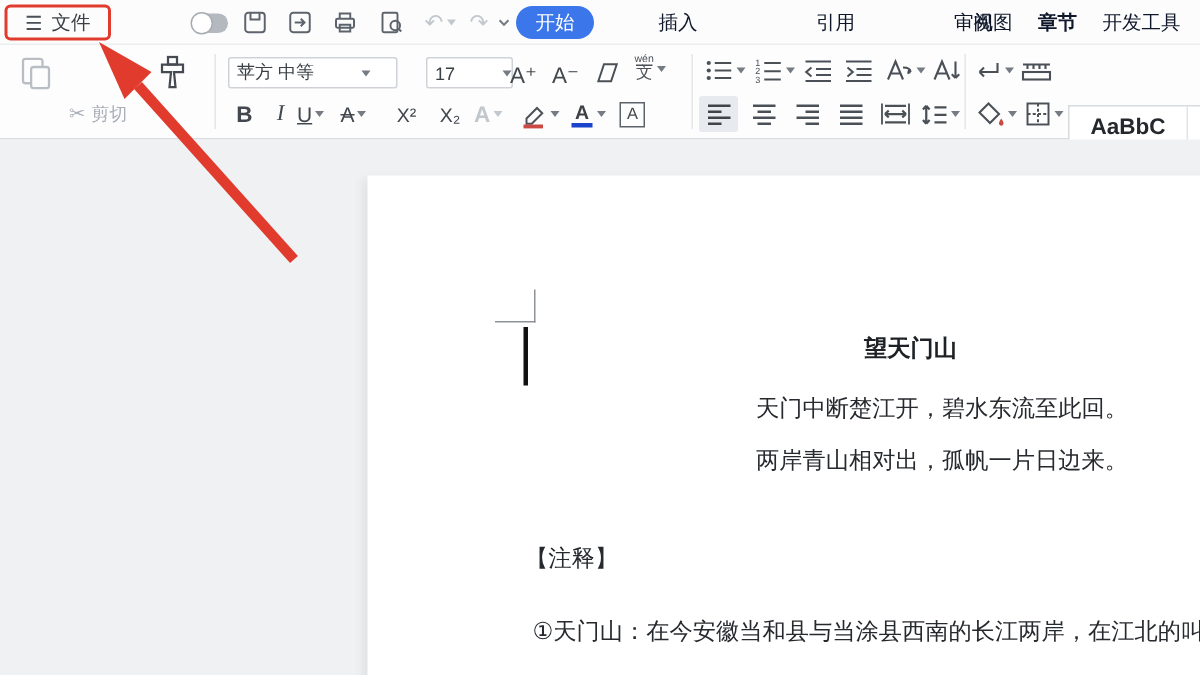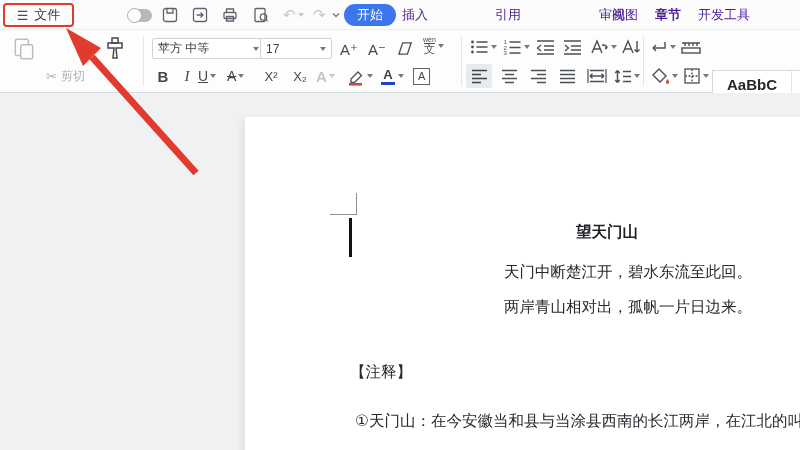--- a/index.html
+++ b/index.html
@@ -17,32 +17,32 @@
     display:flex;align-items:center;justify-content:center;gap:6px;color:#3c4045;font-size:13px;background:#fcfcfd;cursor:pointer;}
   .hamburger{font-size:13px;color:#4a5056;line-height:1;}
   .autosave-label{left:78px;top:0;height:30px;display:flex;align-items:center;font-size:12px;color:#4c5157;}
   .toggle{left:128px;top:9px;width:24px;height:13px;background:#b4b9c0;border-radius:7px;cursor:pointer;}
   .toggle .knob{position:absolute;left:-1px;top:-1px;width:15px;height:15px;border-radius:50%;background:#fff;border:1px solid #a7acb3;}
   .qat{top:0;height:30px;display:flex;align-items:center;color:#5d636c;}
   .qat svg{display:block;}
   .undo-glyph,.redo-glyph{font-size:15px;line-height:1;color:#c3c8ce;font-family:"DejaVu Sans",sans-serif;}
   .caret{width:0;height:0;border-left:3.5px solid transparent;border-right:3.5px solid transparent;border-top:4px solid #757b82;display:inline-block;}
   .caret.dim{border-top-color:#c3c8ce;}
-  .tab{top:0;height:30px;display:flex;align-items:center;font-size:13px;color:#4c1d95;cursor:pointer;}
+  .tab{top:0;height:30px;display:flex;align-items:center;font-size:13px;color:#0f172a;cursor:pointer;margin-left:37px;}
   .tab-active{top:4px;height:22px;padding:0 13px;border-radius:11px;background:var(--accent);color:#fff;display:flex;align-items:center;font-size:13px;cursor:pointer;}
 
   
   .ribbon{left:0;top:30px;width:800px;height:63px;background:#fdfdfe;border-bottom:1px solid #d9dcdf;}
   .rsep{top:6px;width:1px;height:50px;background:#e4e6e9;}
   .rbtn{display:flex;align-items:center;justify-content:center;color:#4a5056;cursor:pointer;border-radius:2px;}
   .rbtn svg{display:block;}
   .lbl{font-size:12px;color:#3c4045;}
   .lbl.dim,.dim-txt{color:#a9afb6;}
   .combo{top:8px;height:21px;border:1px solid #cfd3d7;border-radius:2px;background:#fff;display:flex;align-items:center;
-    padding:0 5px;font-size:12px;color:#3b4045;justify-content:space-between;cursor:pointer;gap:32px;}
+    padding:0 5px;font-size:12px;color:#3b4045;cursor:pointer;gap:32px;}
   .glyph-btn{font-size:14px;color:#43484e;display:flex;align-items:flex-end;justify-content:center;cursor:pointer;}
   .active-btn{background:#e7eaee;border-radius:2px;}
   .gallery{left:712px;top:40px;width:120px;height:47px;background:#fff;border:1px solid #d8dbde;display:flex;overflow:hidden;}
   .gal-item{width:78px;display:flex;flex-direction:column;align-items:center;justify-content:center;cursor:pointer;flex:none;}
   .gal-prev{font-size:15px;font-weight:bold;color:#24282d;line-height:1.2;}
   .gal-name{font-size:11px;color:#5a6066;margin-top:2px;}
   .gal-div{width:1px;background:#e2e5e8;flex:none;}
 
   
   .docarea{left:0;top:93px;width:800px;height:357px;background:#eff1f3;}
@@ -107,21 +107,21 @@
         <path d="M3 4.5l3 3 3-3"></path>
       </svg>
     </div>
 
     <div class="abs tab-active" style="left:344px;">
         <span>开始</span>
       </div>
     <div class="abs tab" style="left:402px;">
         <span>插入</span>
       </div>
-    <div class="abs tab" style="left:495px;">
+    <div class="abs tab" style="left:507px;">
         <span>引用</span>
       </div>
     <div class="abs tab" style="left:599px;">
         <span>审阅</span>
       </div>
     <div class="abs tab" style="left:612px;">
         <span>视图</span>
       </div>
     <div class="abs tab" style="left:655px;font-weight:bold;">
         <span>章节</span>
@@ -161,21 +161,21 @@
       </svg>
     </div>
     <div class="abs lbl" style="left:92px;top:63px;width:46px;text-align:center;">格式刷</div>
 
     <div class="abs rsep" style="left:143px;"></div>
 
     <div class="abs combo" style="left:152px;width:113px;">
       <span>苹方 中等</span>
       <span class="caret"></span>
     </div>
-    <div class="abs combo" style="left:260px;width:72px;">
+    <div class="abs combo" style="left:284px;width:58px;">
       <span>17</span>
       <span class="caret"></span>
     </div>
     <div class="abs glyph-btn" style="left:337px;top:8px;width:24px;height:21px;font-size:15px;">
         <span>A⁺</span>
       </div>
     <div class="abs glyph-btn" style="left:365px;top:8px;width:24px;height:21px;font-size:15px;">
         <span>A⁻</span>
       </div>
     <div class="abs rbtn" style="left:393px;top:8px;width:24px;height:21px;">

